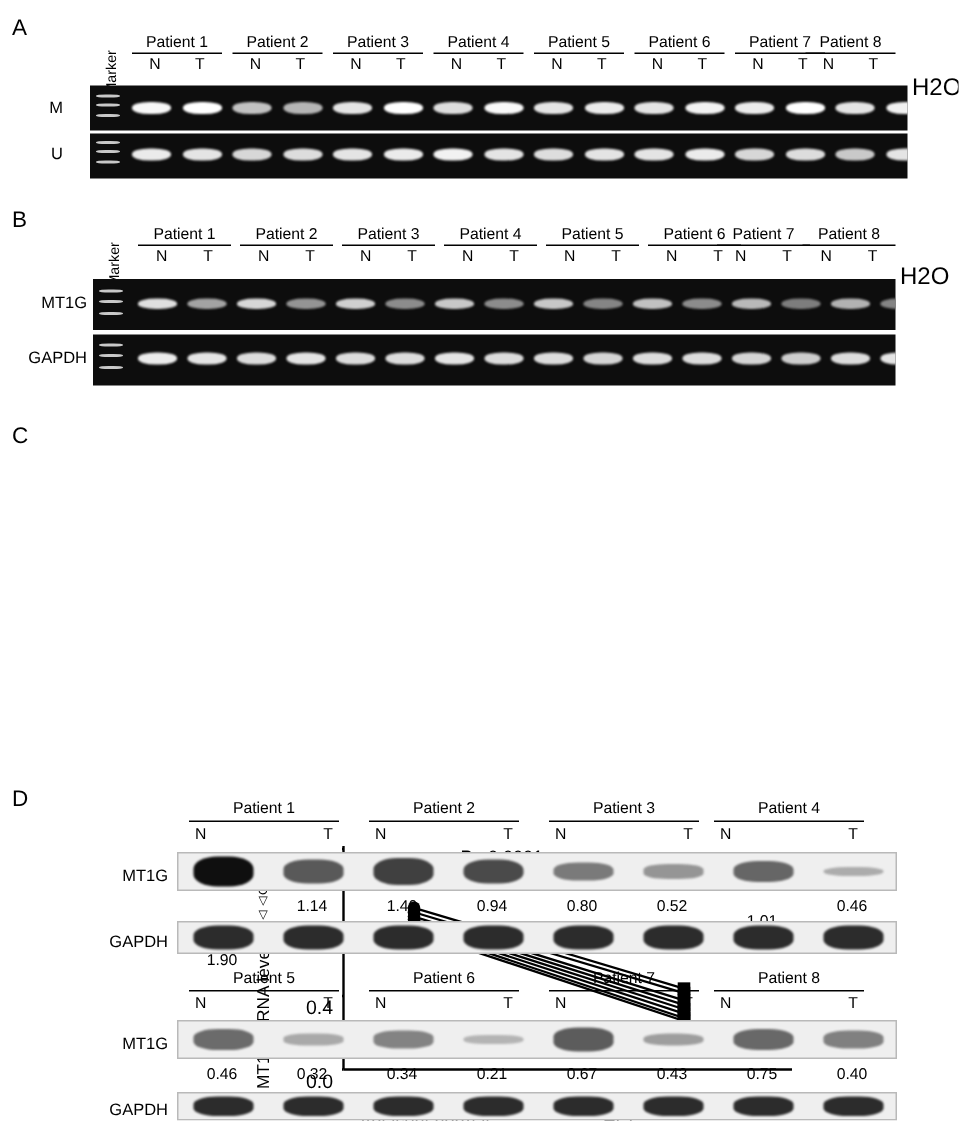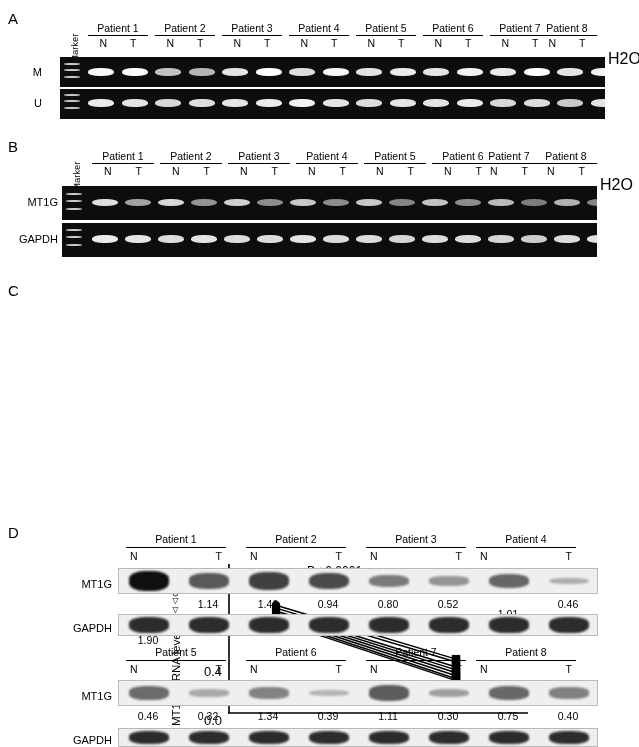--- a/index.html
+++ b/index.html
@@ -538,24 +538,24 @@
     <div class="wb-band" style="left: 130px; top: 6.45px; width: 40px; height: 11.1px; background: rgb(131, 131, 131);"></div>
     <div class="wb-band" style="left: 190px; top: 8.95px; width: 40px; height: 6.1px; background: rgb(180, 180, 180);"></div>
     <div class="wb-band" style="left: 250px; top: 4.45px; width: 40px; height: 15.1px; background: rgb(92, 92, 92);"></div>
     <div class="wb-band" style="left: 310px; top: 7.85px; width: 40px; height: 8.3px; background: rgb(158, 158, 158);"></div>
     <div class="wb-band" style="left: 370px; top: 5.05px; width: 40px; height: 13.9px; background: rgb(104, 104, 104);"></div>
     <div class="wb-band" style="left: 430px; top: 6.3px; width: 40px; height: 11.4px; background: rgb(128, 128, 128);"></div>
   </div>
 
 <div class="quant" style="left:118px; top:710px; width:60px;">0.46</div>
 <div class="quant" style="left:178px; top:710px; width:60px;">0.32</div>
-<div class="quant" style="left:238px; top:710px; width:60px;">1.34</div>
-<div class="quant" style="left:298px; top:710px; width:60px;">0.39</div>
-<div class="quant" style="left:358px; top:710px; width:60px;">1.11</div>
-<div class="quant" style="left:418px; top:710px; width:60px;">0.30</div>
+<div class="quant" style="left:238px; top:710px; width:60px;">0.34</div>
+<div class="quant" style="left:298px; top:710px; width:60px;">0.21</div>
+<div class="quant" style="left:358px; top:710px; width:60px;">0.67</div>
+<div class="quant" style="left:418px; top:710px; width:60px;">0.43</div>
 <div class="quant" style="left:478px; top:710px; width:60px;">0.75</div>
 <div class="quant" style="left:538px; top:710px; width:60px;">0.40</div>
 
 <div class="side-label" style="left:52px; top:734px; width:60px;">GAPDH</div>
 <div class="wb" id="wbBotG" style="left:118px; top:728px; width:480px; height:19px;">
     <div class="wb-band" style="left: 10px; top: 2px; width: 40px; height: 13px; background: rgb(44, 44, 44);"></div>
     <div class="wb-band" style="left: 70px; top: 2px; width: 40px; height: 13px; background: rgb(44, 44, 44);"></div>
     <div class="wb-band" style="left: 130px; top: 2px; width: 40px; height: 13px; background: rgb(44, 44, 44);"></div>
     <div class="wb-band" style="left: 190px; top: 2px; width: 40px; height: 13px; background: rgb(44, 44, 44);"></div>
     <div class="wb-band" style="left: 250px; top: 2px; width: 40px; height: 13px; background: rgb(44, 44, 44);"></div>

